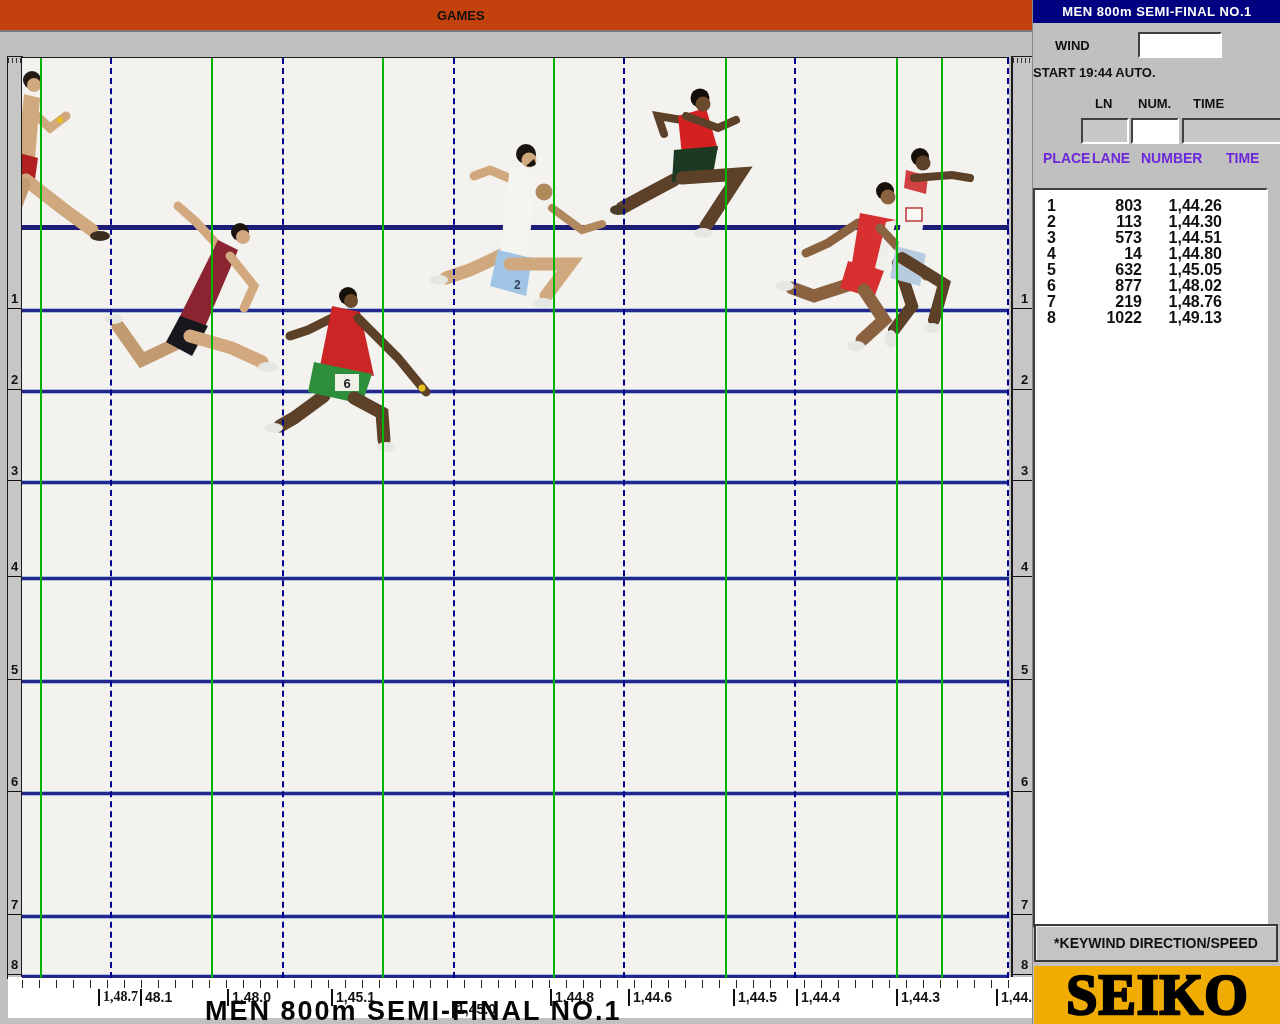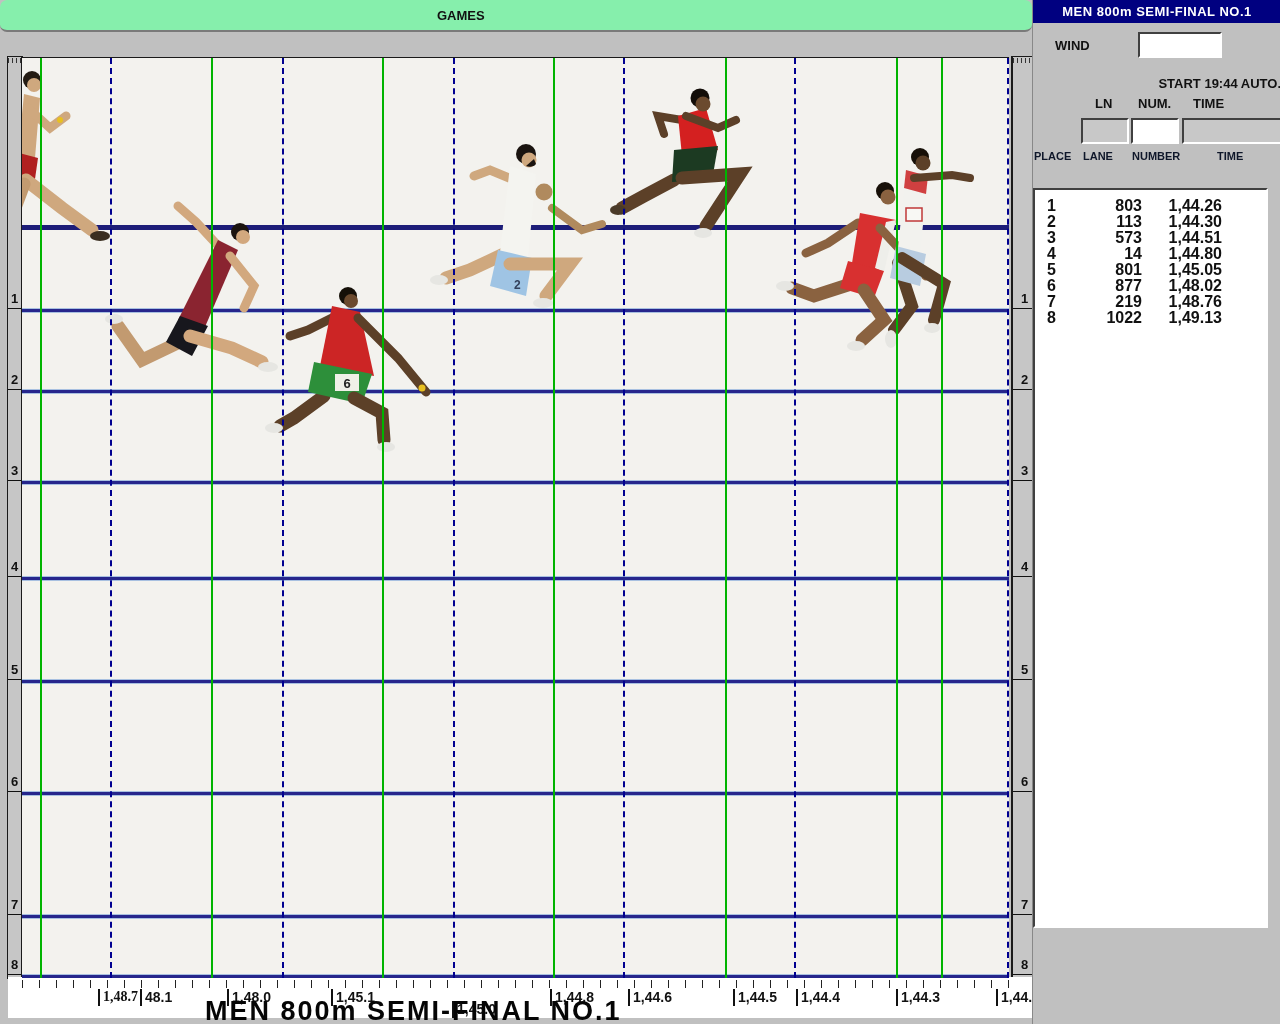--- a/index.html
+++ b/index.html
@@ -1,19 +1,19 @@
 <!DOCTYPE html>
 <html><head>
 <meta charset="utf-8">
 <style>
   html,body{margin:0;padding:0;width:1280px;height:1024px;overflow:hidden;
     background:#c0c0c0;font-family:"Liberation Sans",sans-serif;}
   
-  #top-bar{position:absolute;left:0;top:0;width:1032px;height:30px;background:#86efac;
-    border-bottom:2px solid #7a7a7a;border-radius:7px;}
+  #top-bar{position:absolute;left:0;top:0;width:1032px;height:30px;background:#c2410c;
+    border-bottom:2px solid #7a7a7a;}
   #games-label{position:absolute;left:437px;top:8px;font-size:13px;font-weight:bold;color:#111;}
   #games-input{position:absolute;left:487px;top:3px;width:372px;height:20px;background:#fff;
     border:1px solid #4a4a4a;box-shadow:inset 1px 1px 0 #9a9a9a;font-size:13px;font-weight:bold;
     color:#111;padding:2px 4px;white-space:nowrap;overflow:hidden;}
   
   .lane-strip{position:absolute;top:56px;height:921px;background:#c6c6c6;
     border-top:1px solid #1a1a1a;border-bottom:1px solid #1a1a1a;}
   #lane-strip-left{left:7px;width:13px;border-left:1px solid #1a1a1a;border-right:2px solid #1a1a1a;}
   #lane-strip-right{left:1011px;width:23px;border-left:2px solid #1a1a1a;border-right:2px solid #1a1a1a;}
   .strip-div{position:absolute;left:0;width:100%;height:1px;background:#111;}
@@ -39,29 +39,29 @@
   
   #right-panel{position:absolute;left:1032px;top:0;width:248px;height:1024px;background:#c0c0c0;
     border-left:1px solid #888;}
   #panel-title{position:absolute;left:0;top:0;width:100%;height:23px;background:#000080;color:#fff;
     font-size:13px;font-weight:bold;text-align:center;line-height:23px;letter-spacing:0.5px;}
   #wind-label{position:absolute;left:22px;top:38px;font-size:13px;font-weight:bold;color:#111;}
   .sunken{border-top:2px solid #404040;border-left:2px solid #404040;
     border-bottom:2px solid #fff;border-right:2px solid #fff;}
   #wind-input{position:absolute;left:105px;top:32px;width:74px;height:20px;background:#fff;
     font-size:13px;font-weight:bold;padding:1px 3px;}
-  #start-text{position:absolute;left:0;top:76px;width:100%;text-align:right;
+  #start-text{position:absolute;left:0;top:65px;width:100%;text-align:left;
     font-size:13px;font-weight:bold;color:#111;}
   .entry-label{position:absolute;top:96px;font-size:13px;font-weight:bold;color:#111;}
   #ln-label{left:62px;} #num-label{left:105px;} #time-label-entry{left:160px;}
   .entry-box{position:absolute;top:118px;height:20px;font-size:13px;font-weight:bold;padding:1px 3px;}
   #ln-input{left:48px;width:38px;background:#c8c8c8;}
   #num-input{left:98px;width:38px;background:#fff;}
   #time-input{left:149px;width:92px;background:#c8c8c8;}
-  .rh{position:absolute;top:150px;font-size:11px;font-weight:bold;color:#0f172a;}
+  .rh{position:absolute;top:150px;font-size:14px;font-weight:bold;color:#6d28d9;padding-left:9px;}
   #rh-place{left:1px;} #rh-lane{left:50px;} #rh-number{left:99px;} #rh-time{left:184px;}
   #results-list{position:absolute;left:0;top:188px;width:231px;height:728px;background:#fff;
     font-size:16px;font-weight:bold;color:#111;padding-top:8px;box-sizing:content-box;}
   .result-row{height:16px;line-height:16px;white-space:nowrap;}
   .result-row span{display:inline-block;text-align:right;}
   .place-cell{width:21px;} .lane-cell{width:30px;} .number-cell{width:56px;} .time-cell{width:80px;}
   #keywind-button{position:absolute;left:1px;top:924px;width:240px;height:34px;background:#c4c4c4;
     border:2px solid #3a3a3a;box-shadow:inset 1px 1px 0 #ececec;text-align:center;line-height:34px;
     font-size:14px;font-weight:bold;color:#111;cursor:pointer;}
   #seiko-logo{position:absolute;left:1px;top:966px;width:247px;height:58px;background:#f0ac00;
@@ -274,19 +274,23 @@
   <span id="rh-place" class="rh">PLACE</span>
   <span id="rh-lane" class="rh">LANE</span>
   <span id="rh-number" class="rh">NUMBER</span>
   <span id="rh-time" class="rh">TIME</span>
 
   <div id="results-list" class="sunken">
       <div class="result-row"><span class="place-cell">1</span><span class="lane-cell"></span><span class="number-cell">803</span><span class="time-cell">1,44.26</span></div>
       <div class="result-row"><span class="place-cell">2</span><span class="lane-cell"></span><span class="number-cell">113</span><span class="time-cell">1,44.30</span></div>
       <div class="result-row"><span class="place-cell">3</span><span class="lane-cell"></span><span class="number-cell">573</span><span class="time-cell">1,44.51</span></div>
       <div class="result-row"><span class="place-cell">4</span><span class="lane-cell"></span><span class="number-cell">14</span><span class="time-cell">1,44.80</span></div>
-      <div class="result-row"><span class="place-cell">5</span><span class="lane-cell"></span><span class="number-cell">801</span><span class="time-cell">1,45.05</span></div>
+      <div class="result-row"><span class="place-cell">5</span><span class="lane-cell"></span><span class="number-cell">632</span><span class="time-cell">1,45.05</span></div>
       <div class="result-row"><span class="place-cell">6</span><span class="lane-cell"></span><span class="number-cell">877</span><span class="time-cell">1,48.02</span></div>
       <div class="result-row"><span class="place-cell">7</span><span class="lane-cell"></span><span class="number-cell">219</span><span class="time-cell">1,48.76</span></div>
       <div class="result-row"><span class="place-cell">8</span><span class="lane-cell"></span><span class="number-cell">1022</span><span class="time-cell">1,49.13</span></div>
     </div>
 
+  <div id="keywind-button">*KEYWIND DIRECTION/SPEED</div>
+  <div id="seiko-logo">
+    <span id="seiko-text">SEIKO</span>
+  </div>
 </div>
 
 </body></html>

